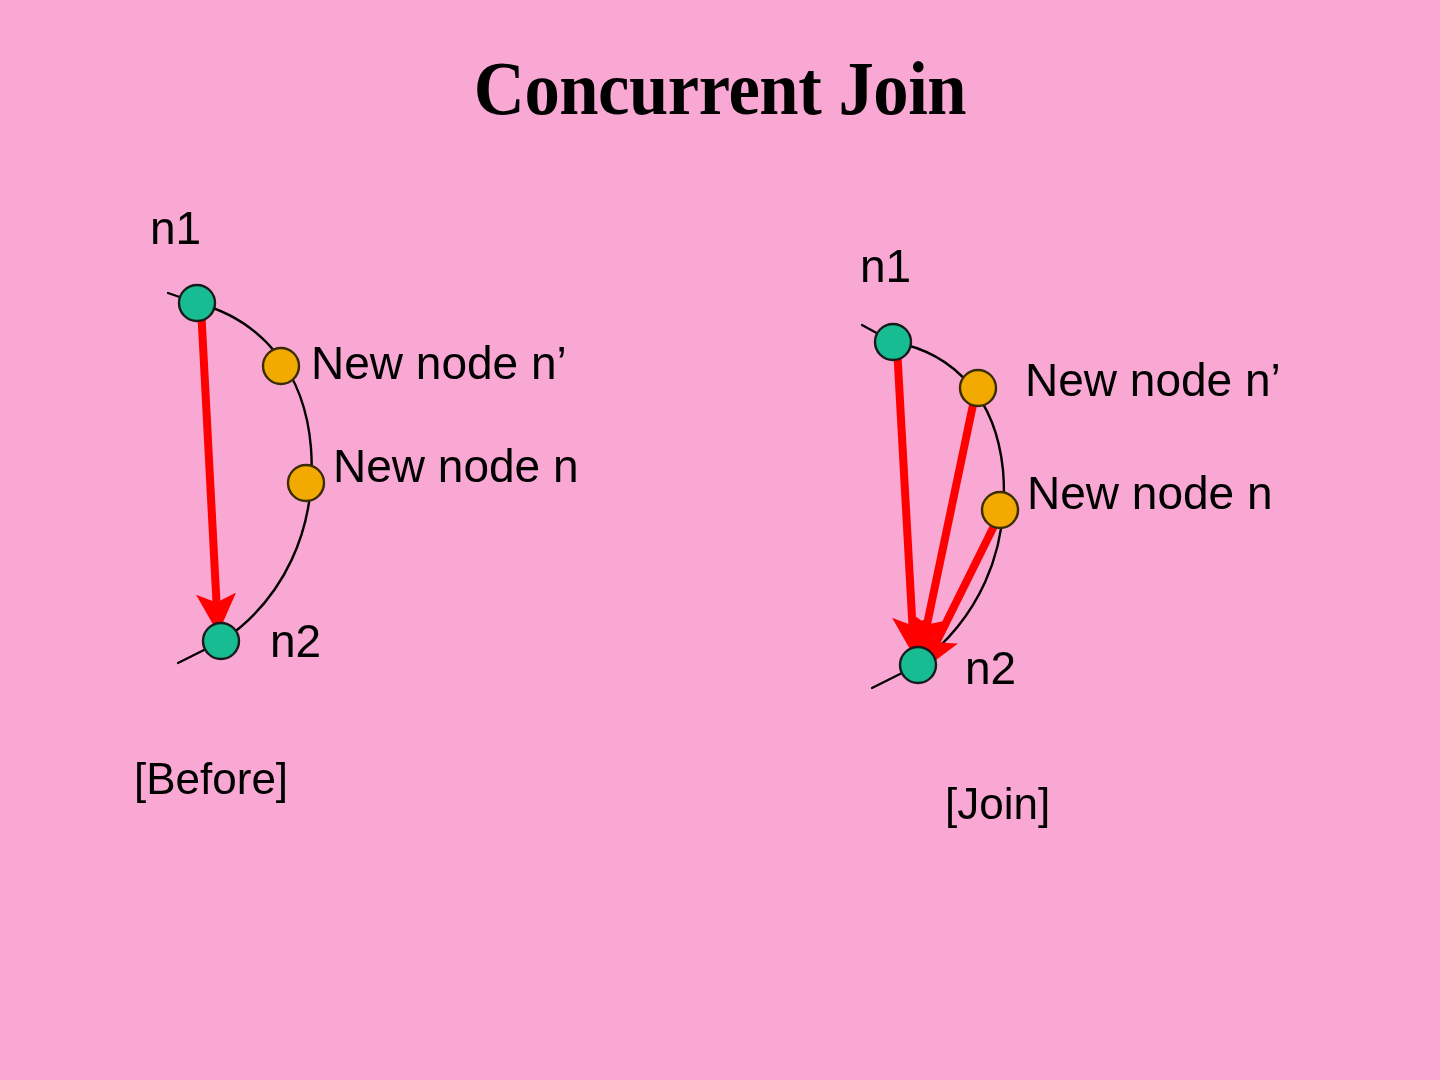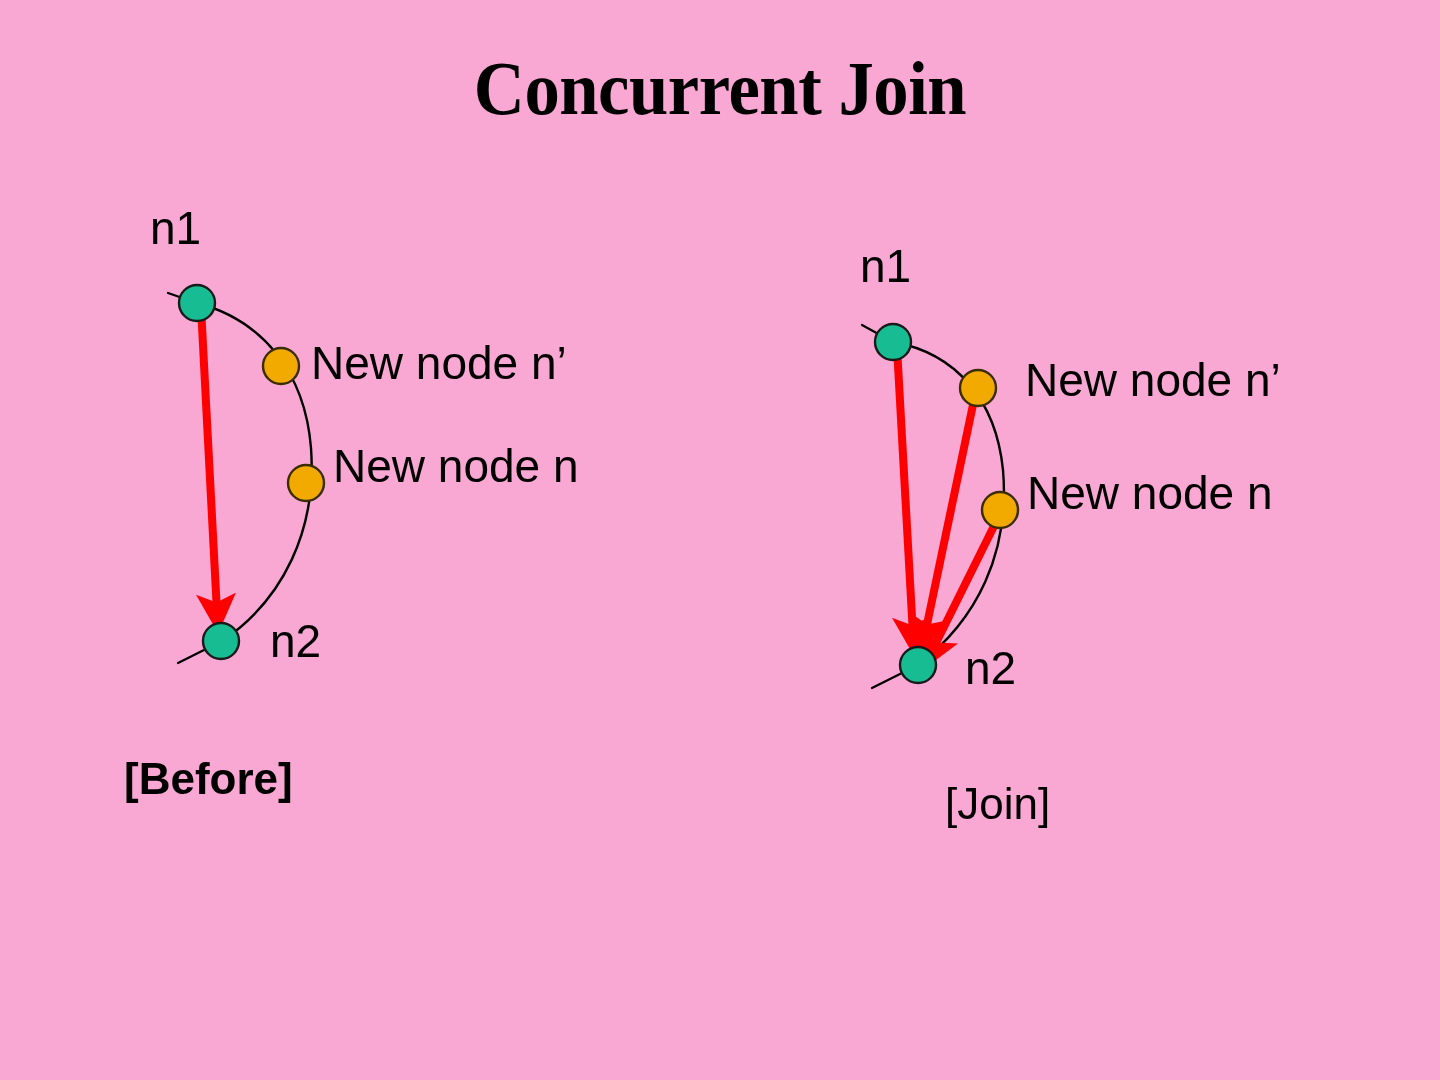--- a/index.html
+++ b/index.html
@@ -63,21 +63,21 @@
   }
   .node-name  { font-size: 46px; }
   .node-desc  { font-size: 46px; text-align: center; }
   .caption    { font-size: 44px; }
 
   
   #before-n1-label   { left: 150px; top: 205px; }
   #before-nprime-lbl { left: 311px; top: 340px; }
   #before-n-lbl      { left: 333px; top: 443px; }
   #before-n2-label   { left: 270px; top: 618px; }
-  #before-caption    { left: 124px; top: 757px; font-weight: bold; }
+  #before-caption    { left: 134px; top: 757px; }
 
   
   #after-n1-label   { left: 160px; top: 243px; }
   #after-nprime-lbl { left: 325px; top: 357px; }
   #after-n-lbl      { left: 327px; top: 470px; }
   #after-n2-label   { left: 265px; top: 645px; }
   #after-caption    { left: 245px; top: 782px; }
 </style>
 </head>
 <body>

